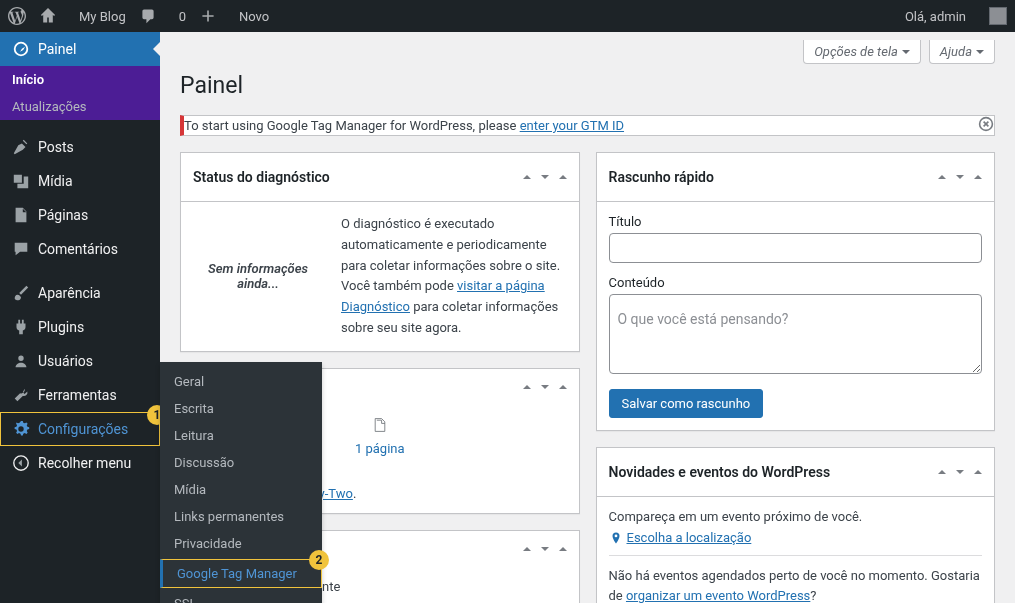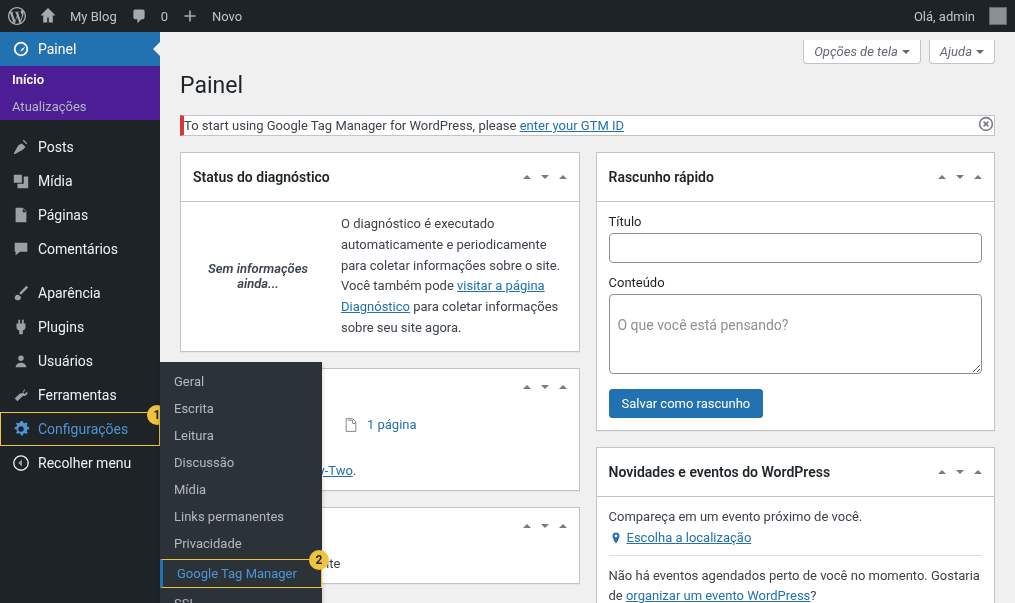--- a/index.html
+++ b/index.html
@@ -1,21 +1,21 @@
 <!DOCTYPE html>
 <html><head>
 <meta charset="utf-8">
 <style>
 * { margin: 0; padding: 0; box-sizing: border-box; font-family: -apple-system, BlinkMacSystemFont, "Segoe UI", Roboto, sans-serif; }
 body { background: #f0f0f1; width: 1015px; height: 603px; overflow: hidden; }
 
 
 .adminbar { height: 32px; background: #1d2327; color: #c3c4c7; display: flex; align-items: center; font-size: 13px; padding: 0 8px; justify-content: space-between; }
 .adminbar-left, .adminbar-right { display: flex; align-items: center; gap: 14px; }
-.adminbar-item { display: flex; align-items: center; gap: 14px; cursor: pointer; color: #c3c4c7; }
+.adminbar-item { display: flex; align-items: center; gap: 23px; cursor: pointer; color: #c3c4c7; }
 .adminbar-item svg { fill: #a7aaad; }
 .avatar { width: 18px; height: 18px; background: #8c8f94; border: 1px solid #646970; }
 
 
 .wrap { display: flex; height: calc(100% - 32px); }
 .sidebar { width: 160px; background: #1d2327; color: #fff; font-size: 14px; position: relative; }
 .menu-item { display: flex; align-items: center; gap: 8px; padding: 8px 12px; color: #f0f0f1; cursor: pointer; position: relative; }
 .menu-item.current { background: #2271b1; color: #fff; font-weight: 400; }
 .menu-item.current::after { content: ''; position: absolute; right: 0; top: 50%; transform: translateY(-50%); border: 7px solid transparent; border-right-color: #f0f0f1; }
 .menu-item svg { width: 18px; height: 18px; fill: rgba(240,246,252,0.6); }
@@ -55,25 +55,25 @@
 .handle-icons span { cursor: pointer; }
 .postbox-body { padding: 12px; font-size: 13px; color: #3c434a; }
 
 .two-col-body { display: flex; gap: 18px; }
 .no-info { flex: 0 0 130px; display: flex; align-items: center; justify-content: center; font-weight: 600; color: #3c434a; text-align: center; font-style: italic; }
 .diag-text { line-height: 1.6; }
 .diag-text a { color: #2271b1; text-decoration: underline; }
 
 .field-label { font-size: 13px; color: #1d2327; margin-bottom: 4px; display: block; }
 .text-input { width: 100%; border: 1px solid #8c8f94; border-radius: 4px; padding: 4px 8px; font-size: 14px; height: 30px; margin-bottom: 12px; }
-.textarea { width: 100%; border: 1px solid #8c8f94; border-radius: 4px; padding: 22px 8px; font-size: 14px; height: 80px; resize: vertical; font-family: inherit; margin-bottom: 12px; }
+.textarea { width: 100%; border: 1px solid #8c8f94; border-radius: 4px; padding: 16px 8px; font-size: 14px; height: 80px; resize: vertical; font-family: inherit; margin-bottom: 12px; }
 .textarea::placeholder { color: #8c8f94; }
 .btn-primary { background: #2271b1; color: #fff; border: 1px solid #2271b1; border-radius: 3px; padding: 6px 12px; font-size: 13px; cursor: pointer; }
 
-.page-row { display: flex; align-items: center; gap: 8px; justify-content: center; color: #2271b1; font-size: 13px; }
+.page-row { display: flex; align-items: center; gap: 8px; justify-content: flex-end; color: #2271b1; font-size: 13px; flex-direction: column; }
 .page-row svg { fill: #646970; width: 16px; height: 16px; }
 .theme-text { font-size: 13px; text-align: left; padding-left: 24px; }
 .theme-text a { color: #2271b1; text-decoration: underline; }
 
 .events-body { font-size: 13px; }
 .events-body p { margin-bottom: 6px; }
 .loc-link { color: #2271b1; display: flex; align-items: center; gap: 4px; }
 .loc-link svg { fill: #2271b1; width: 14px; height: 14px; }
 .noevents { border-top: 1px solid #dcdcde; margin-top: 10px; padding-top: 10px; line-height: 1.5; }
 .noevents a { color: #2271b1; text-decoration: underline; }

